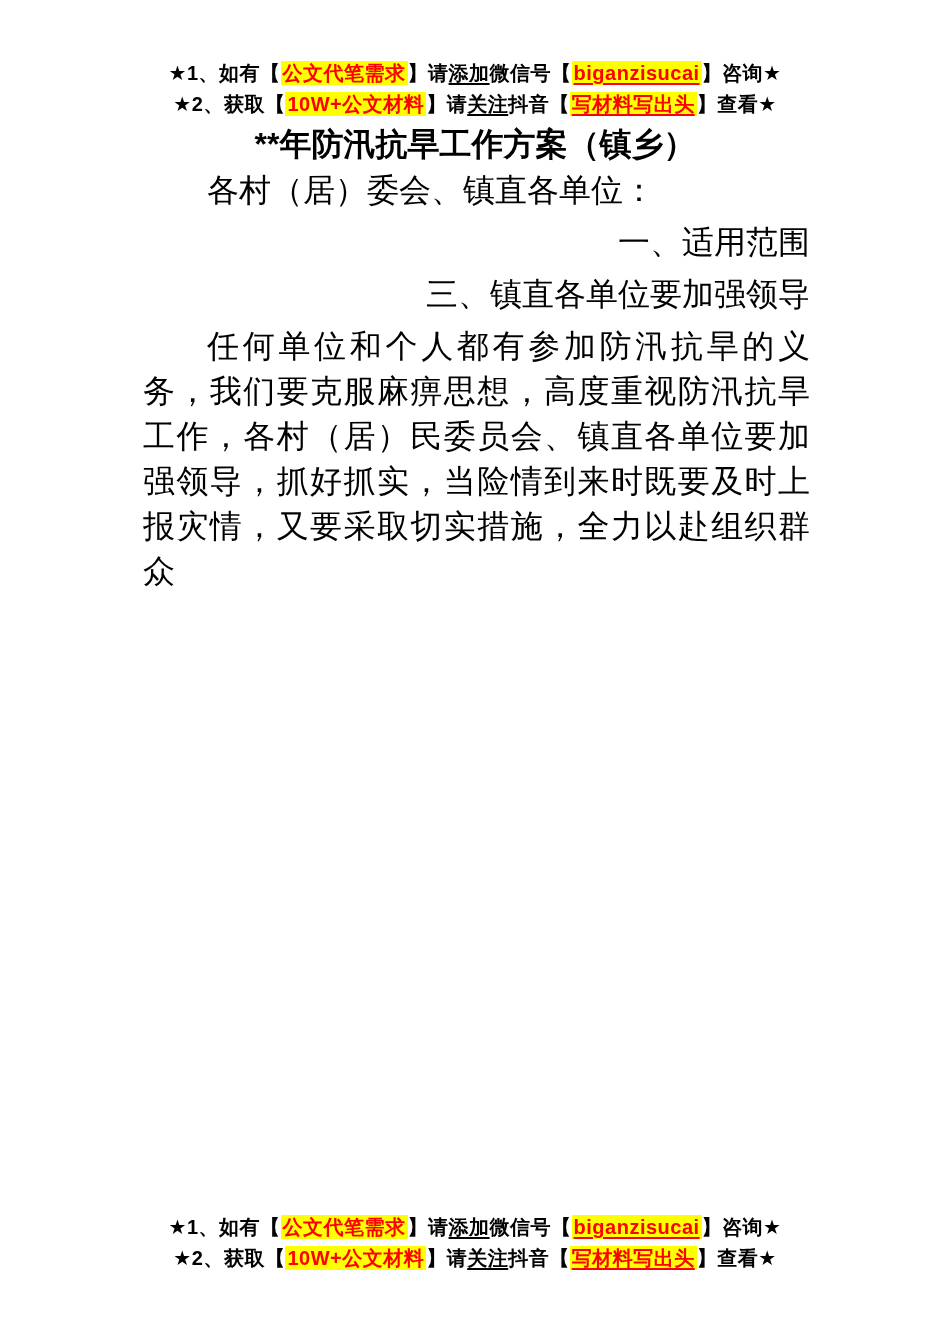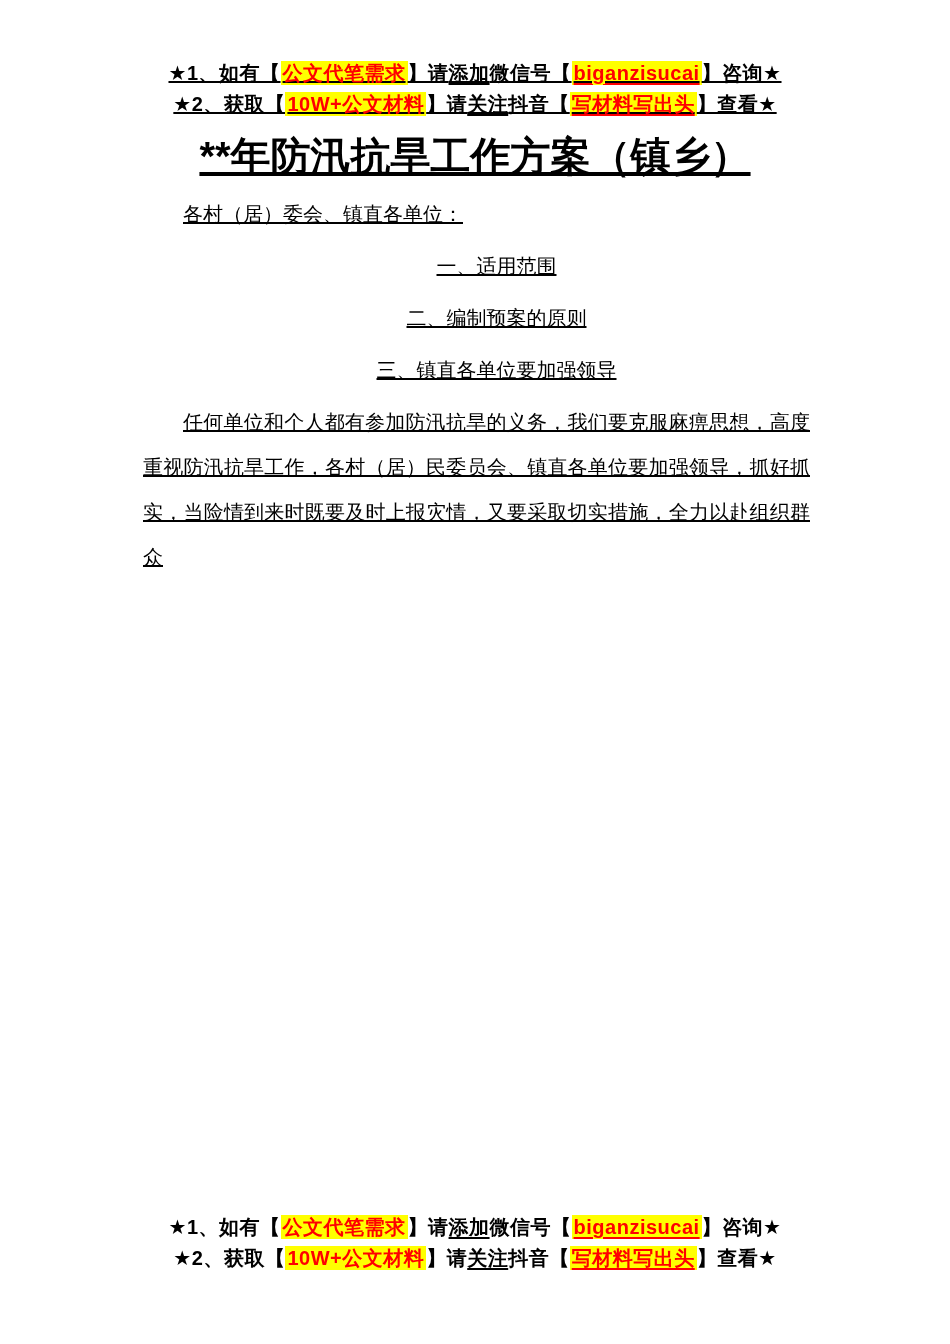--- a/index.html
+++ b/index.html
@@ -16,21 +16,20 @@
     background: var(--paper);
     color: var(--ink);
     font-family: "Liberation Sans", "DejaVu Sans", sans-serif;
     overflow: hidden;
   }
   .page {
     position: relative;
     width: 950px;
     height: 1074px;
     background: var(--paper);
-    text-decoration: underline;
   }
   
   .promo {
     width: 100%;
     text-align: center;
     font-size: 20px;
     font-weight: bold;
     line-height: 31px;
     letter-spacing: 0.5px;
   }
@@ -40,61 +39,59 @@
     color: var(--red);
     background: var(--hl);
     padding: 1px 2px;
   }
   .promo .u {
     text-decoration: underline;
     text-underline-offset: 3px;
   }
   
   .doc-title {
-    margin: 12px 0 0;
+    margin: 0 0 0;
     text-align: center;
-    font-size: 40px;
+    font-size: 32px;
     font-weight: bold;
     line-height: 48px;
   }
   
   .content {
-    margin-top: 12px;
     padding: 0 140px 0 143px;
-    font-size: 20px;
+    font-size: 32px;
     line-height: 45px;
     text-align: justify;
     text-justify: inter-ideograph;
   }
   .content p {
     margin: 0 0 7px;
     text-indent: 2em;
   }
-  .content p.heading { text-align: center; }
+  .content p.heading { text-align: right; }
 </style>
 </head>
 <body>
 
 <div class="page">
 
   <div class="promo header-promo">
     <div class="promo-line"><span>★1、如有【</span><span class="red">公文代笔需求</span><span>】请</span><span class="u">添加</span><span>微信号【</span><span class="red u">biganzisucai</span><span>】咨询★</span></div>
     <div class="promo-line"><span>★2、获取【</span><span class="red">10W+公文材料</span><span>】请</span><span class="u">关注</span><span>抖音【</span><span class="red u">写材料写出头</span><span>】查看★</span></div>
   </div>
 
   <h1 class="doc-title">**年防汛抗旱工作方案（镇乡）</h1>
 
   <div class="content">
   <p class="body">各村（居）委会、镇直各单位：</p>
 
 
   <p class="heading">一、适用范围</p>
 
 
-  <p class="heading">二、编制预案的原则</p>
 
 
   <p class="heading">三、镇直各单位要加强领导</p>
 
   <p class="body">任何单位和个人都有参加防汛抗旱的义务，我们要克服麻痹思想，高度重视防汛抗旱工作，各村（居）民委员会、镇直各单位要加强领导，抓好抓实，当险情到来时既要及时上报灾情，又要采取切实措施，全力以赴组织群众</p>
 </div>
 
   <div class="promo footer-promo">
     <div class="promo-line"><span>★1、如有【</span><span class="red">公文代笔需求</span><span>】请</span><span class="u">添加</span><span>微信号【</span><span class="red u">biganzisucai</span><span>】咨询★</span></div>
     <div class="promo-line"><span>★2、获取【</span><span class="red">10W+公文材料</span><span>】请</span><span class="u">关注</span><span>抖音【</span><span class="red u">写材料写出头</span><span>】查看★</span></div>

